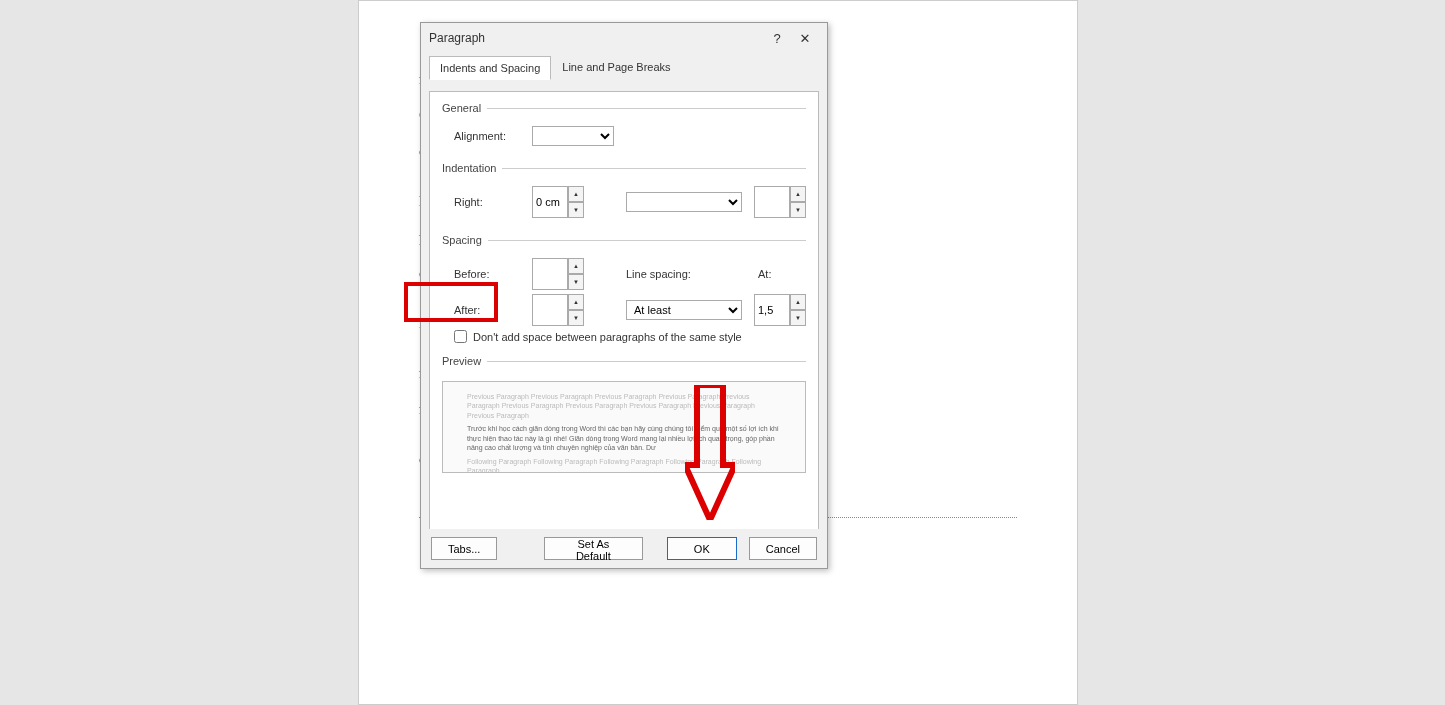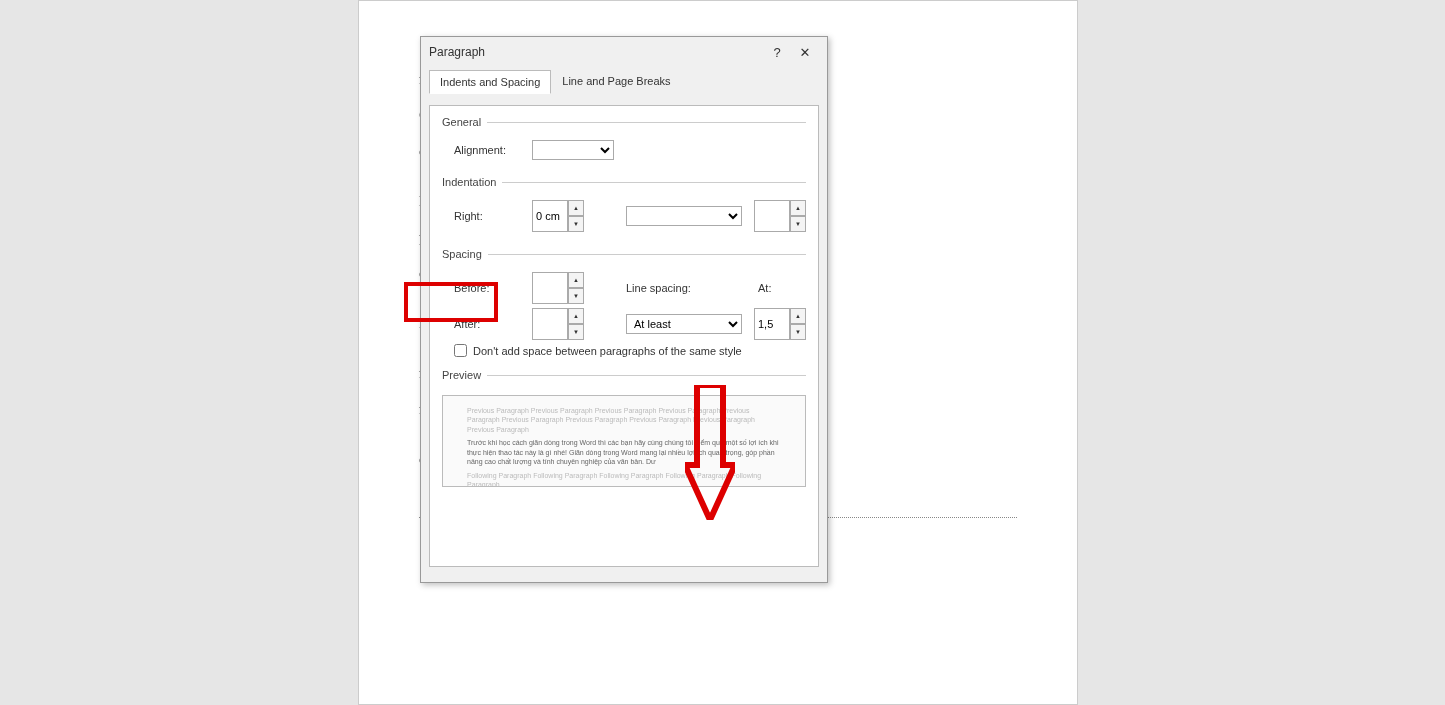--- a/index.html
+++ b/index.html
@@ -2,21 +2,21 @@
 <html><head>
 <meta charset="utf-8">
 <style>
 * { box-sizing: border-box; margin: 0; padding: 0; }
 body { background: #e6e6e6; font-family: "Segoe UI", Tahoma, sans-serif; font-size: 11px; color: #333; width: 1445px; height: 705px; position: relative; overflow: hidden; }
 
 .paper { position: absolute; left: 358px; top: 0; width: 720px; height: 705px; background: #fff; border: 1px solid #ccc; padding: 60px 60px; font-family: "Times New Roman", serif; font-size: 15px; line-height: 2.4; color: #222; text-align: justify;}
 .paper p { margin-bottom: 0; }
 .paper hr { border: none; border-top: 1px dotted #888; margin-top: 40px;}
 
-.dialog { position: absolute; left: 420px; top: 36px; width: 408px; height: 547px; background: #f0f0f0; border: 1px solid #999; box-shadow: 2px 2px 6px rgba(0,0,0,0.25); }
+.dialog { position: absolute; left: 420px; top: 22px; width: 408px; height: 547px; background: #f0f0f0; border: 1px solid #999; box-shadow: 2px 2px 6px rgba(0,0,0,0.25); }
 .titlebar { height: 30px; display: flex; align-items: center; padding: 0 8px; background: #f0f0f0; }
 .titlebar .title { flex: 1; font-size: 12px; }
 .titlebar .icon-btn { width: 28px; height: 24px; display:flex; align-items:center; justify-content:center; font-size:13px; color:#333; cursor:pointer; }
 
 .tabs { display:flex; margin: 2px 8px 0 8px; }
 .tab { padding: 5px 10px; font-size:11px; border:1px solid transparent; border-bottom:none; cursor:pointer; }
 .tab.active { background:#fff; border:1px solid #bbb; border-bottom:1px solid #fff; position:relative; top:1px; }
 .tab-panel { background:#fff; margin: 12px 8px 8px 8px; border:1px solid #bbb; padding: 10px 12px; height: 462px; position:relative;}
 
 fieldset { border:none; border-top:1px solid #ccc; padding: 8px 0 6px 0; margin-bottom:6px;}
@@ -159,18 +159,26 @@
       <legend>Preview</legend>
       <div class="preview-box">
         <div>Previous Paragraph Previous Paragraph Previous Paragraph Previous Paragraph Previous Paragraph Previous Paragraph Previous Paragraph Previous Paragraph Previous Paragraph Previous Paragraph</div>
         <div class="sample">Trước khi học cách giãn dòng trong Word thì các bạn hãy cùng chúng tôi điểm qua một số lợi ích khi thực hiện thao tác này là gì nhé! Giãn dòng trong Word mang lại nhiều lợi ích quan trọng, góp phần nâng cao chất lượng và tính chuyên nghiệp của văn bản. Dư</div>
         <div>Following Paragraph Following Paragraph Following Paragraph Following Paragraph Following Paragraph</div>
       </div>
     </fieldset>
 
   </div>
 
+  <div class="dlg-btns">
+    <button>Tabs...</button>
+    <span style="width:24px"></span>
+    <button>Set As Default</button>
+    <span class="spacer"></span>
+    <button class="ok">OK</button>
+    <button>Cancel</button>
+  </div>
 </div>
 
 <div class="red-box"></div>
 <svg class="red-arrow" viewBox="0 0 50 135">
   <path d="M12 0 L38 0 L38 80 L50 80 L25 135 L0 80 L12 80 Z" fill="none" stroke="#d00" stroke-width="6"></path>
 </svg>
 
 </body></html>

